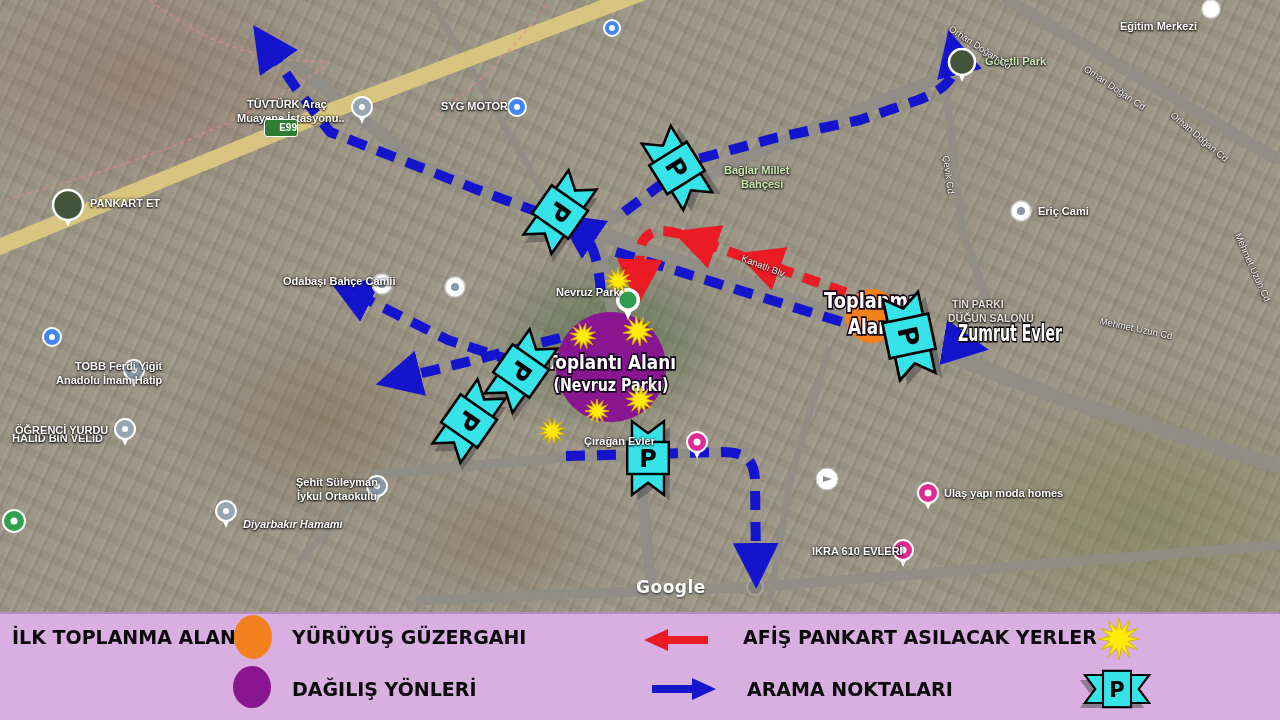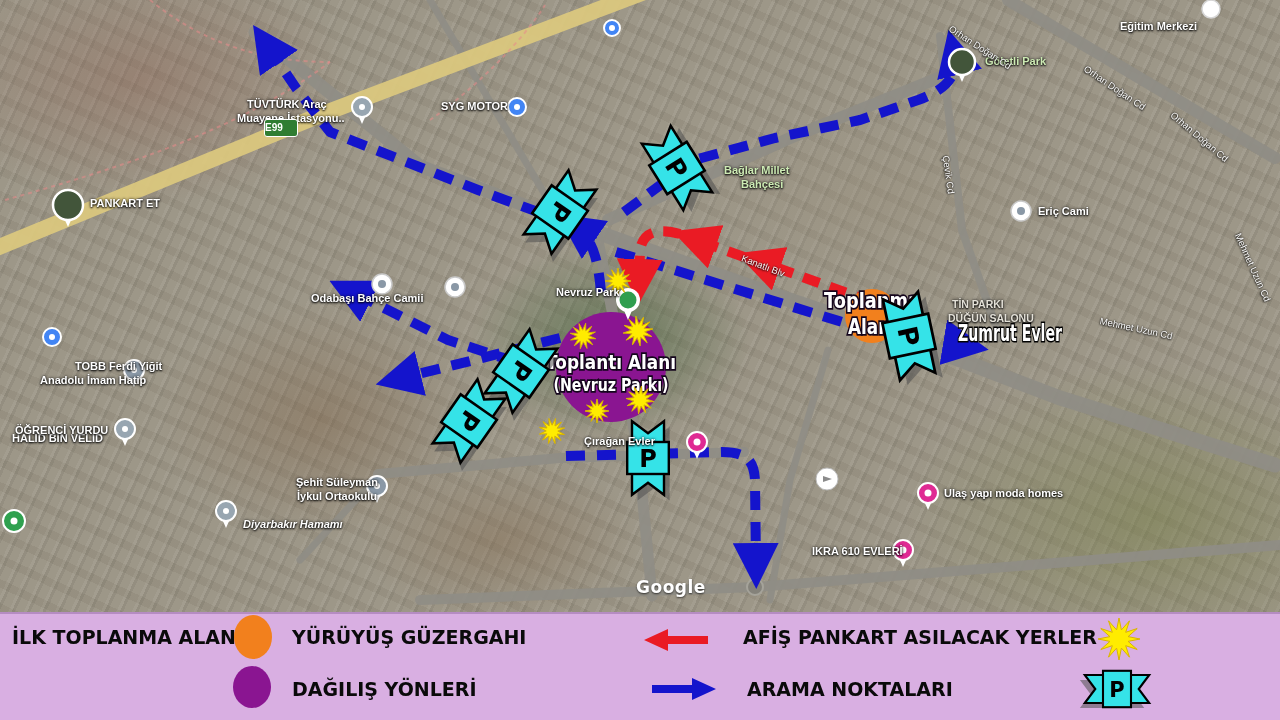--- a/index.html
+++ b/index.html
@@ -25,21 +25,21 @@
          text-shadow:0 1px 2px #000,0 0 3px rgba(0,0,0,.9);line-height:13px}
   .park{color:#cdeab4}
   .dim{color:#e4e1d8;font-size:10.5px}
   .street{position:absolute;color:#fff;font-size:9.5px;font-weight:normal;white-space:nowrap;
           text-shadow:0 0 2px #000,0 1px 2px #000;transform-origin:0 50%;opacity:.95}
   .watermark{position:absolute;left:636px;top:577px;color:#fff;font-size:17px;font-weight:bold;
              letter-spacing:.5px;font-family:"DejaVu Sans",sans-serif;
              text-shadow:0 1px 2px rgba(0,0,0,.65)}
   .badge{position:absolute;left:264px;top:119px;width:32px;height:16px;background:#2f7d32;
          border:1px solid #fff;border-radius:3px;color:#fff;font-size:10px;font-weight:bold;
-         text-align:left;line-height:16px}
+         text-align:right;line-height:16px}
 
   
   #legend{position:absolute;left:0;top:612px;width:1280px;height:108px;background:#d9afe2;
           border-top:2px solid #b58cc2}
   .ltext{position:absolute;font-family:"DejaVu Sans",sans-serif;font-weight:bold;font-size:19px;
          color:#0a0a0a;white-space:nowrap}
   .lellipse{position:absolute;border-radius:50%}
   .licon{position:absolute}
   text{font-family:"DejaVu Sans",sans-serif}
   .atext{font-weight:bold;paint-order:stroke;stroke:#14051c;stroke-width:3.5px;fill:#fff;text-anchor:middle}
@@ -250,23 +250,23 @@
   <div id="labels">
       <div class="label" style="left: 90px; top: 197px;">PANKART ET</div>
       <div class="label" style="left: 247px; top: 98px;">TÜVTÜRK Araç</div>
       <div class="label" style="left: 237px; top: 112px;">Muayene İstasyonu..</div>
       <div class="label" style="left: 441px; top: 100px; text-align: center;">SYG MOTOR</div>
       <div class="label park" style="left: 985px; top: 55px;">Göletli Park</div>
       <div class="label" style="left: 1120px; top: 20px;">Eğitim Merkezi</div>
       <div class="label park" style="left: 724px; top: 164px;">Bağlar Millet</div>
       <div class="label park" style="left: 741px; top: 178px;">Bahçesi</div>
       <div class="label" style="left: 1038px; top: 205px;">Eriç Cami</div>
-      <div class="label" style="left: 283px; top: 292px; margin-left: 28px;">Odabaşı Bahçe Camii</div>
+      <div class="label" style="left: 283px; top: 275px;">Odabaşı Bahçe Camii</div>
       <div class="label" style="left: 55px; top: 360px; padding-left: 20px;">TOBB Ferdi Yiğit</div>
-      <div class="label" style="left: 40px; top: 374px; text-align: right;">Anadolu İmam Hatip</div>
+      <div class="label" style="left: 56px; top: 374px; text-align: right;">Anadolu İmam Hatip</div>
       <div class="label" style="left: 12px; top: 423px; margin-top: 9px;">HALİD BİN VELİD</div>
       <div class="label" style="left: 15px; top: 424px;">ÖĞRENCİ YURDU</div>
       <div class="label" style="left: 296px; top: 476px;">Şehit Süleyman</div>
       <div class="label" style="left: 297px; top: 490px;">İykul Ortaokulu</div>
       <div class="label" style="left: 243px; top: 518px; font-style: italic;">Diyarbakır Hamamı</div>
       <div class="label" style="left: 584px; top: 435px;">Çırağan Evler</div>
       <div class="label" style="left: 944px; top: 487px;">Ulaş yapı moda homes</div>
       <div class="label" style="left: 812px; top: 545px;">IKRA 610 EVLERİ</div>
       <div class="label dim" style="left: 952px; top: 298px;">TİN PARKI</div>
       <div class="label dim" style="left: 948px; top: 312px;">DÜĞÜN SALONU</div>

